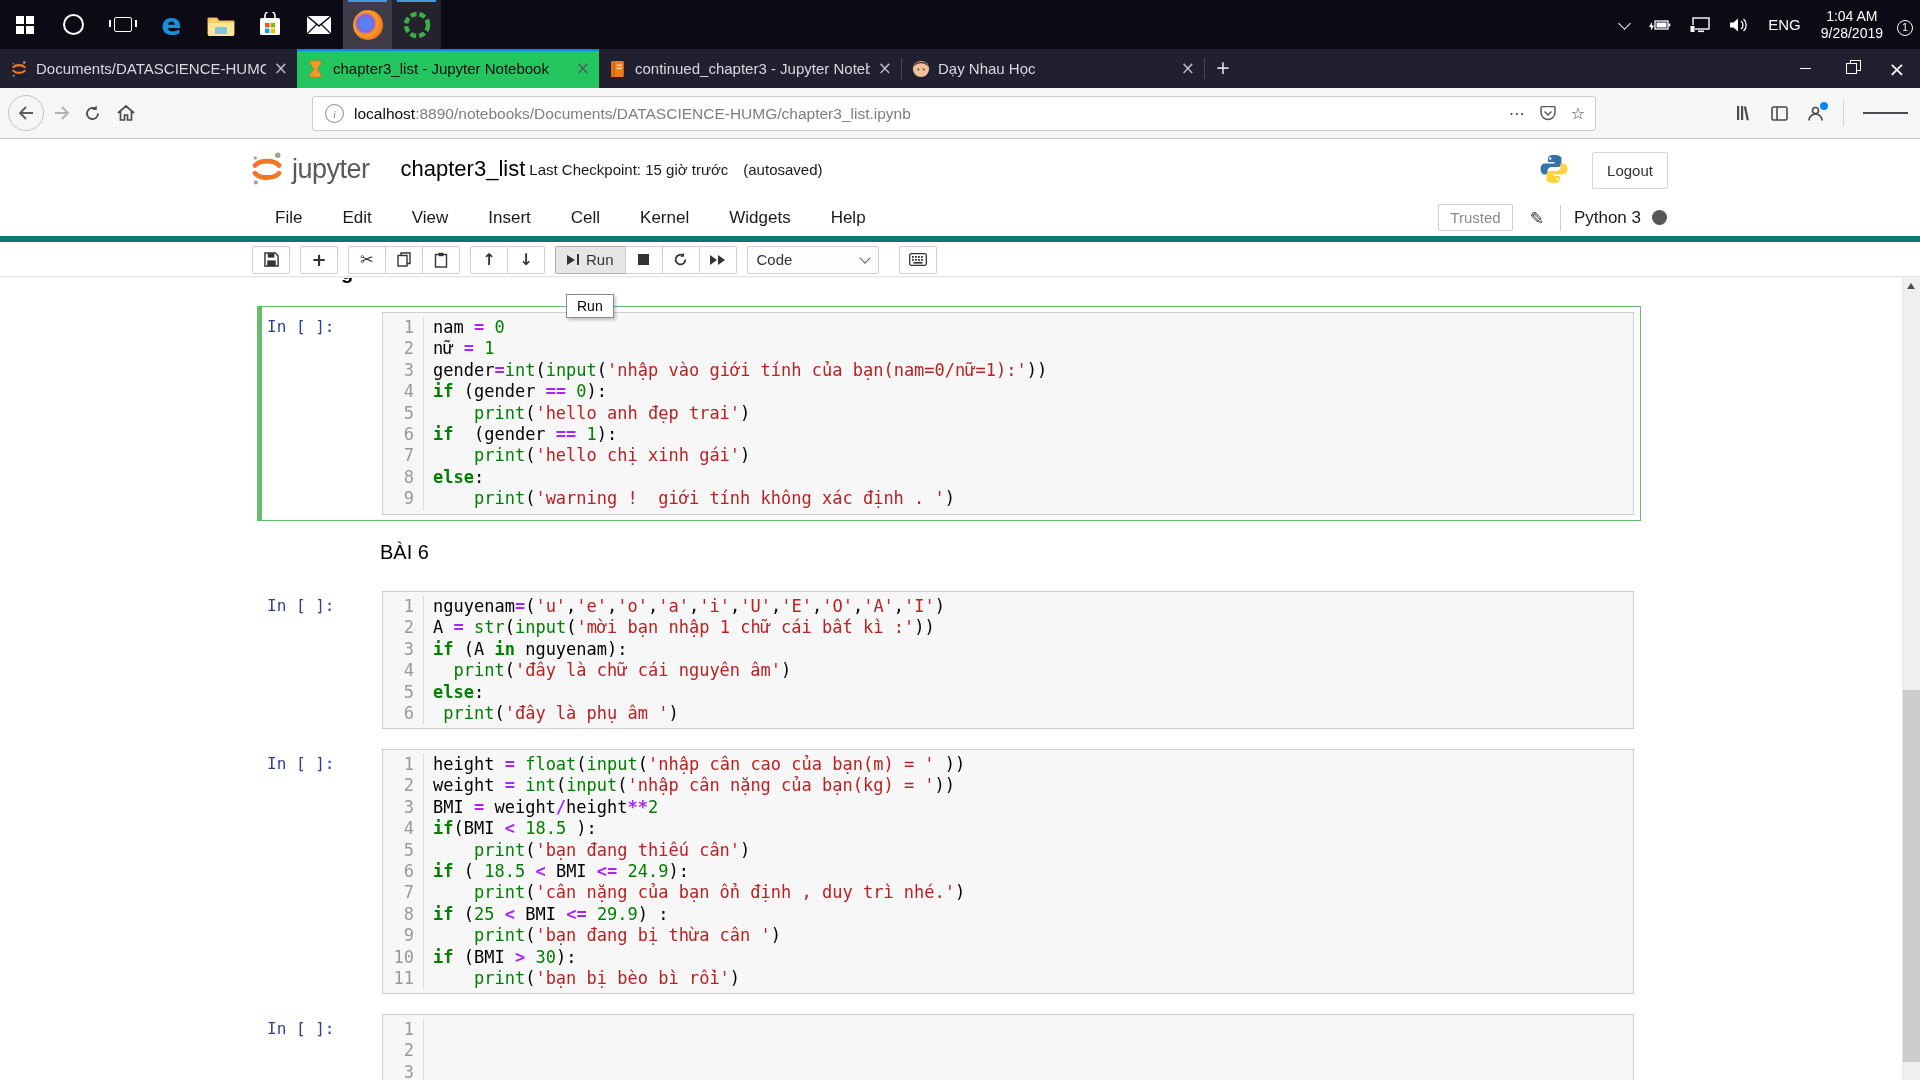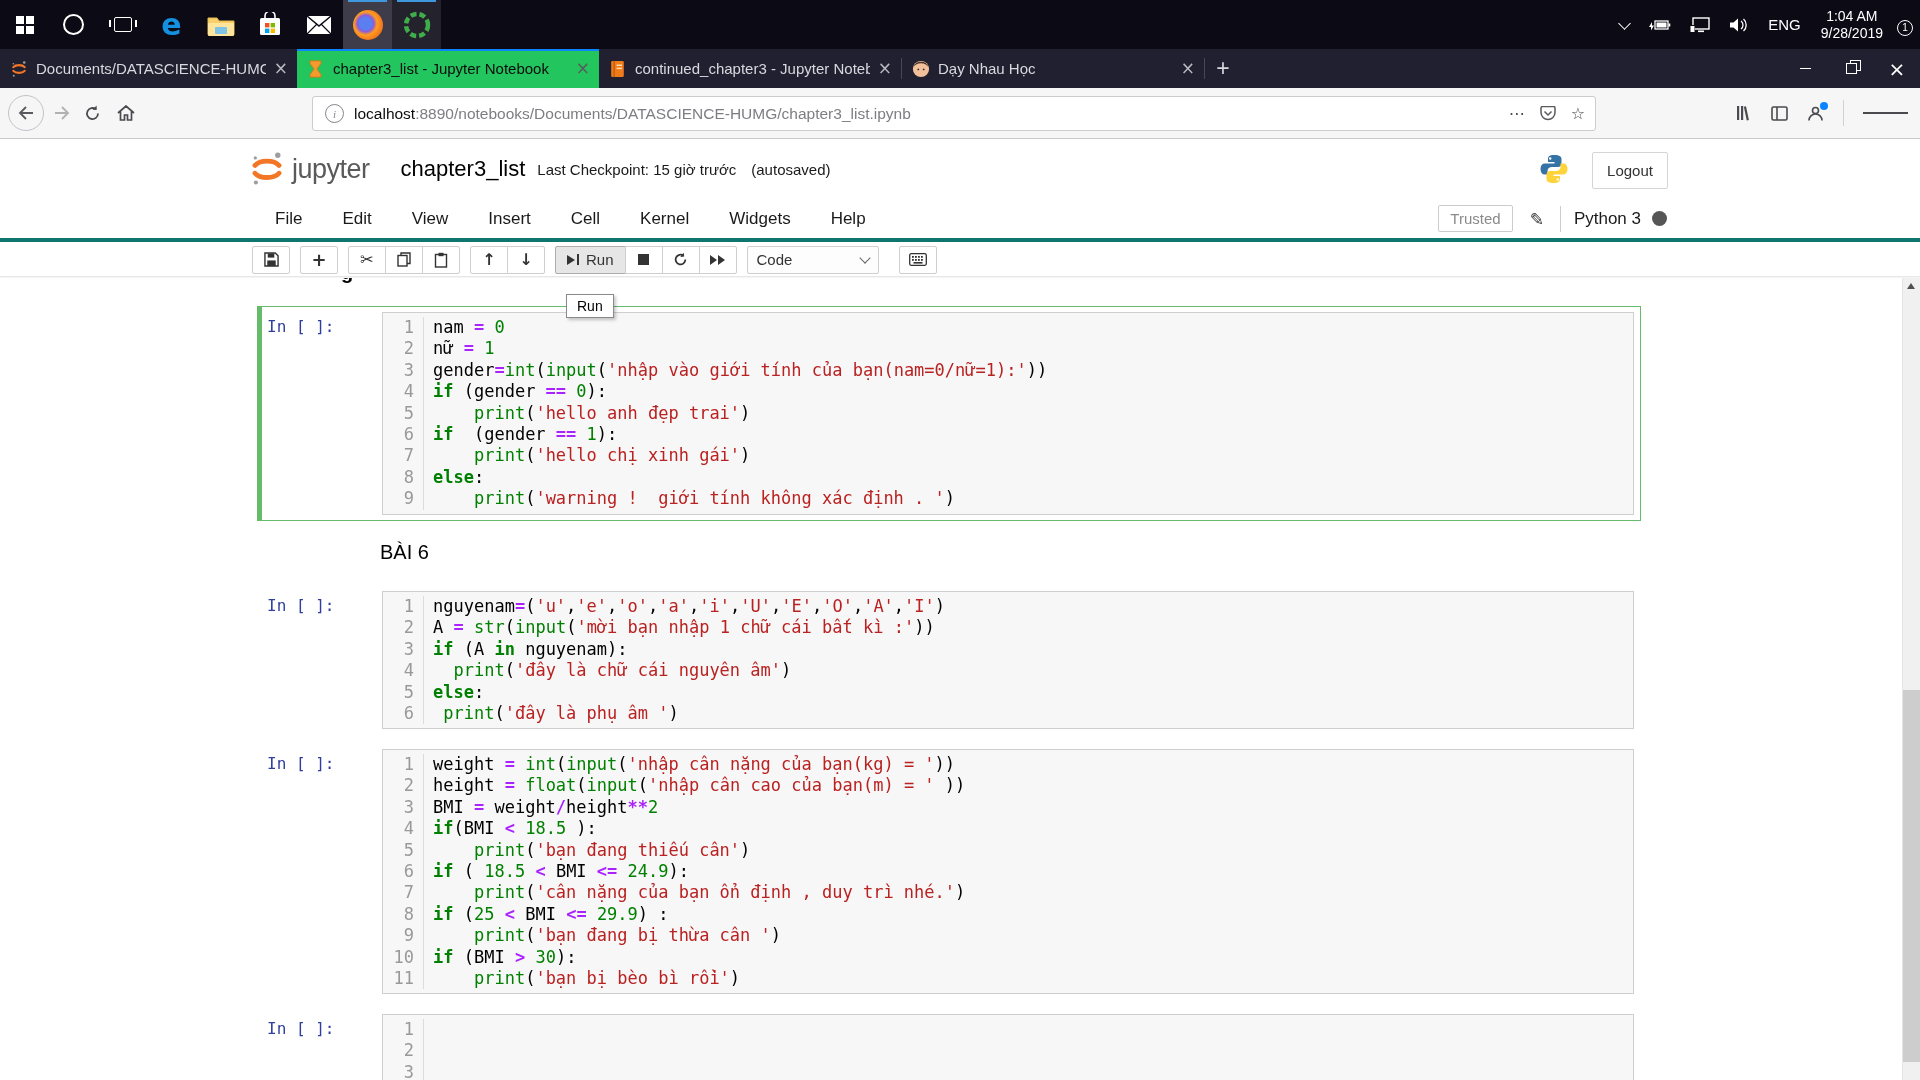--- a/index.html
+++ b/index.html
@@ -67,26 +67,26 @@
   .nav-right{position:absolute;right:12px;top:0;height:50px;display:flex;align-items:center}
   .nav-right>span{margin-left:19px;position:relative;display:flex;align-items:center;justify-content:center}
   .navsep{width:1px;height:26px;background:#d0d0d6}
   .burger i{display:block;width:15px;height:1.8px;background:#4a4a4f;margin:2.4px 0}
   .bluedot{position:absolute;top:-3px;right:-4px;width:8px;height:8px;border-radius:50%;background:#0a84ff}
   
   .jheader{position:absolute;top:139px;left:0;width:1920px;height:60px;background:#fff;display:flex;align-items:center}
   .jlogo{margin-left:249px}
   .jword{font-size:27px;color:#5a5a5a;margin-left:7px;letter-spacing:-.5px}
   .jtitle{font-size:22px;color:#000;margin-left:31px}
-  .jchk{font-size:15px;color:#1a1a1a;margin-left:12px}
+  .jchk{font-size:15px;color:#1a1a1a;margin-left:4px}
   .jauto{font-size:15px;color:#1a1a1a;margin-left:15px}
   .pybadge{position:absolute;left:1538px;top:14px}
   .logout{position:absolute;left:1592px;top:13px;width:74px;height:35px;border:1px solid #d5d5d5;border-radius:2px;
           background:#fff;font-size:15px;color:#333;display:flex;align-items:center;justify-content:center}
-  .jmenubar{position:absolute;top:199px;left:0;width:1920px;height:43px;border-bottom:4px solid #0f766e;
+  .jmenubar{position:absolute;top:199px;left:0;width:1920px;height:43px;border-bottom:6px solid #0f766e;
             display:flex;align-items:center;background:#fff;padding-left:255px;box-sizing:border-box}
   .jmenu-item{font-size:17px;color:#1a1a1a;padding:0 20px 0 20px}
   .jmenu-item:first-child{padding-left:20px}
   .jmenu-right{margin-left:auto;display:flex;align-items:center;padding-right:253px}
   .trusted{border:1px solid #ccc;border-radius:2px;color:#8a8a8a;font-size:15px;padding:4px 11px}
   .pencil{font-size:17px;color:#333;margin-left:17px;font-family:"DejaVu Sans",sans-serif}
   .ksep{width:1px;height:26px;background:#ccc;margin-left:16px}
   .kname{font-size:17px;color:#1a1a1a;margin-left:13px}
   .kdot{width:15px;height:15px;border-radius:50%;background:#565656;margin-left:11px}
   .jtoolbar{position:absolute;top:243px;left:0;width:1920px;height:34px;display:flex;align-items:center;
@@ -556,22 +556,22 @@
             <div>4</div>
             <div>5</div>
             <div>6</div>
             <div>7</div>
             <div>8</div>
             <div>9</div>
             <div>10</div>
             <div>11</div>
           </div>
           <div class="code">
+            <div class="cline"><span class="tk-p">height </span><span class="tk-o">=</span><span class="tk-p"> </span><span class="tk-b">float</span><span class="tk-p">(</span><span class="tk-b">input</span><span class="tk-p">(</span><span class="tk-s">'nhập cân cao của bạn(m) = '</span><span class="tk-p"> ))</span></div>
             <div class="cline"><span class="tk-p">weight </span><span class="tk-o">=</span><span class="tk-p"> </span><span class="tk-b">int</span><span class="tk-p">(</span><span class="tk-b">input</span><span class="tk-p">(</span><span class="tk-s">'nhập cân nặng của bạn(kg) = '</span><span class="tk-p">))</span></div>
-            <div class="cline"><span class="tk-p">height </span><span class="tk-o">=</span><span class="tk-p"> </span><span class="tk-b">float</span><span class="tk-p">(</span><span class="tk-b">input</span><span class="tk-p">(</span><span class="tk-s">'nhập cân cao của bạn(m) = '</span><span class="tk-p"> ))</span></div>
             <div class="cline"><span class="tk-p">BMI </span><span class="tk-o">=</span><span class="tk-p"> weight</span><span class="tk-o">/</span><span class="tk-p">height</span><span class="tk-o">**</span><span class="tk-n">2</span></div>
             <div class="cline"><span class="tk-k">if</span><span class="tk-p">(BMI </span><span class="tk-o">&lt;</span><span class="tk-p"> </span><span class="tk-n">18.5</span><span class="tk-p"> ):</span></div>
             <div class="cline"><span class="tk-p">    </span><span class="tk-b">print</span><span class="tk-p">(</span><span class="tk-s">'bạn đang thiếu cân'</span><span class="tk-p">)</span></div>
             <div class="cline"><span class="tk-k">if</span><span class="tk-p"> ( </span><span class="tk-n">18.5</span><span class="tk-p"> </span><span class="tk-o">&lt;</span><span class="tk-p"> BMI </span><span class="tk-o">&lt;=</span><span class="tk-p"> </span><span class="tk-n">24.9</span><span class="tk-p">):</span></div>
             <div class="cline"><span class="tk-p">    </span><span class="tk-b">print</span><span class="tk-p">(</span><span class="tk-s">'cân nặng của bạn ổn định , duy trì nhé.'</span><span class="tk-p">)</span></div>
             <div class="cline"><span class="tk-k">if</span><span class="tk-p"> (</span><span class="tk-n">25</span><span class="tk-p"> </span><span class="tk-o">&lt;</span><span class="tk-p"> BMI </span><span class="tk-o">&lt;=</span><span class="tk-p"> </span><span class="tk-n">29.9</span><span class="tk-p">) :</span></div>
             <div class="cline"><span class="tk-p">    </span><span class="tk-b">print</span><span class="tk-p">(</span><span class="tk-s">'bạn đang bị thừa cân '</span><span class="tk-p">)</span></div>
             <div class="cline"><span class="tk-k">if</span><span class="tk-p"> (BMI </span><span class="tk-o">&gt;</span><span class="tk-p"> </span><span class="tk-n">30</span><span class="tk-p">):</span></div>
             <div class="cline"><span class="tk-p">    </span><span class="tk-b">print</span><span class="tk-p">(</span><span class="tk-s">'bạn bị bèo bì rồi'</span><span class="tk-p">)</span></div>
           </div>

